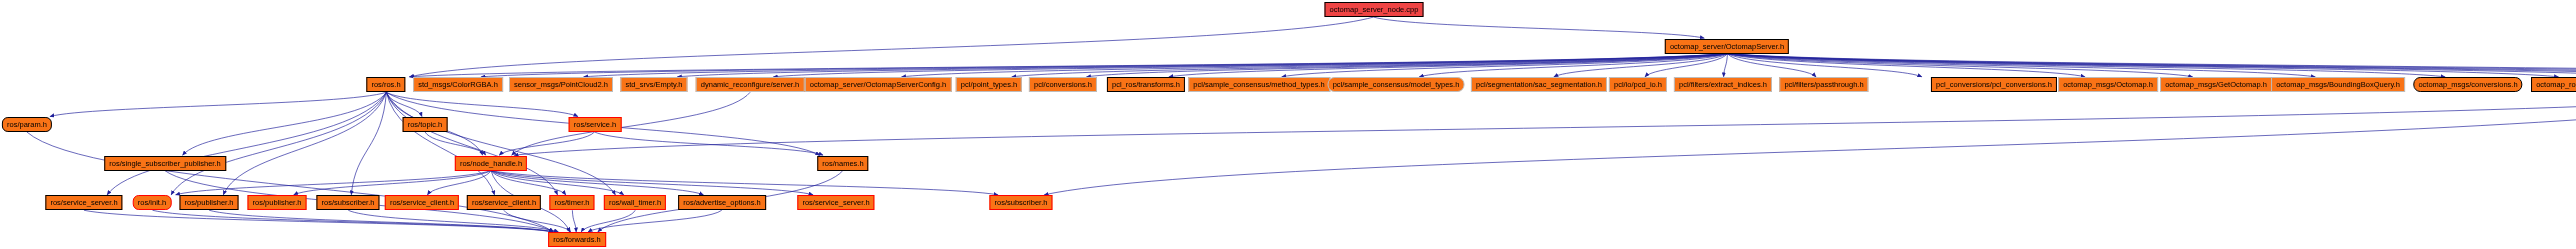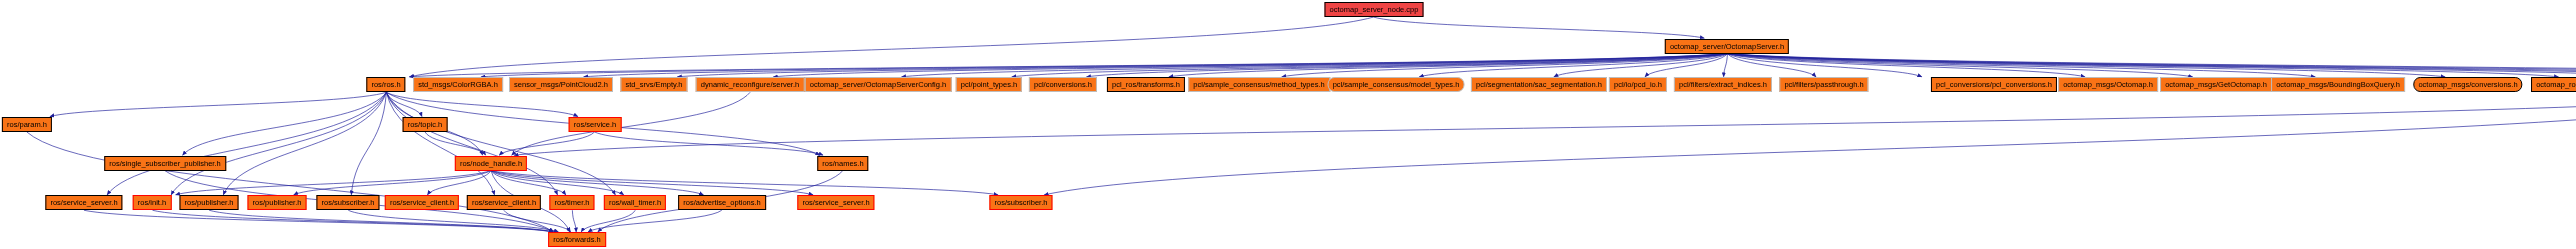--- a/index.html
+++ b/index.html
@@ -126,28 +126,28 @@
       <div class="node external" style="left: 1539px; top: 77px;">pcl/segmentation/sac_segmentation.h</div>
       <div class="node external" style="left: 1638px; top: 77px;">pcl/io/pcd_io.h</div>
       <div class="node external" style="left: 1723px; top: 77px;">pcl/filters/extract_indices.h</div>
       <div class="node external" style="left: 1824px; top: 77px;">pcl/filters/passthrough.h</div>
       <div class="node link" style="left: 1994px; top: 77px;">pcl_conversions/pcl_conversions.h</div>
       <div class="node external" style="left: 2108px; top: 77px;">octomap_msgs/Octomap.h</div>
       <div class="node external" style="left: 2216px; top: 77px;">octomap_msgs/GetOctomap.h</div>
       <div class="node external" style="left: 2338px; top: 77px;">octomap_msgs/BoundingBoxQuery.h</div>
       <div class="node link" style="left: 2468px; top: 77px; border-radius: 7px;">octomap_msgs/conversions.h</div>
       <div class="node link" style="left: 2582px; top: 77px;">octomap_ros/conversions.h</div>
-      <div class="node link" style="left: 27px; top: 117px;">ros/param.h</div>
+      <div class="node link" style="left: 27px; top: 117px; border-radius: 6px;">ros/param.h</div>
       <div class="node link" style="left: 425px; top: 117px;">ros/topic.h</div>
       <div class="node truncated" style="left: 595px; top: 117px;">ros/service.h</div>
       <div class="node link" style="left: 165px; top: 156px;">ros/single_subscriber_publisher.h</div>
       <div class="node truncated" style="left: 491px; top: 156px;">ros/node_handle.h</div>
       <div class="node link" style="left: 843px; top: 156px;">ros/names.h</div>
       <div class="node link" style="left: 84px; top: 195px;">ros/service_server.h</div>
-      <div class="node truncated" style="left: 152px; top: 195px;">ros/init.h</div>
+      <div class="node truncated" style="left: 152px; top: 195px; border-radius: 6px;">ros/init.h</div>
       <div class="node link" style="left: 209px; top: 195px;">ros/publisher.h</div>
       <div class="node truncated" style="left: 277px; top: 195px;">ros/publisher.h</div>
       <div class="node link" style="left: 348px; top: 195px;">ros/subscriber.h</div>
       <div class="node truncated" style="left: 422px; top: 195px;">ros/service_client.h</div>
       <div class="node link" style="left: 504px; top: 195px;">ros/service_client.h</div>
       <div class="node truncated" style="left: 572px; top: 195px;">ros/timer.h</div>
       <div class="node truncated" style="left: 635px; top: 195px;">ros/wall_timer.h</div>
       <div class="node link" style="left: 722px; top: 195px;">ros/advertise_options.h</div>
       <div class="node truncated" style="left: 836px; top: 195px;">ros/service_server.h</div>
       <div class="node truncated" style="left: 1021px; top: 195px;">ros/subscriber.h</div>

